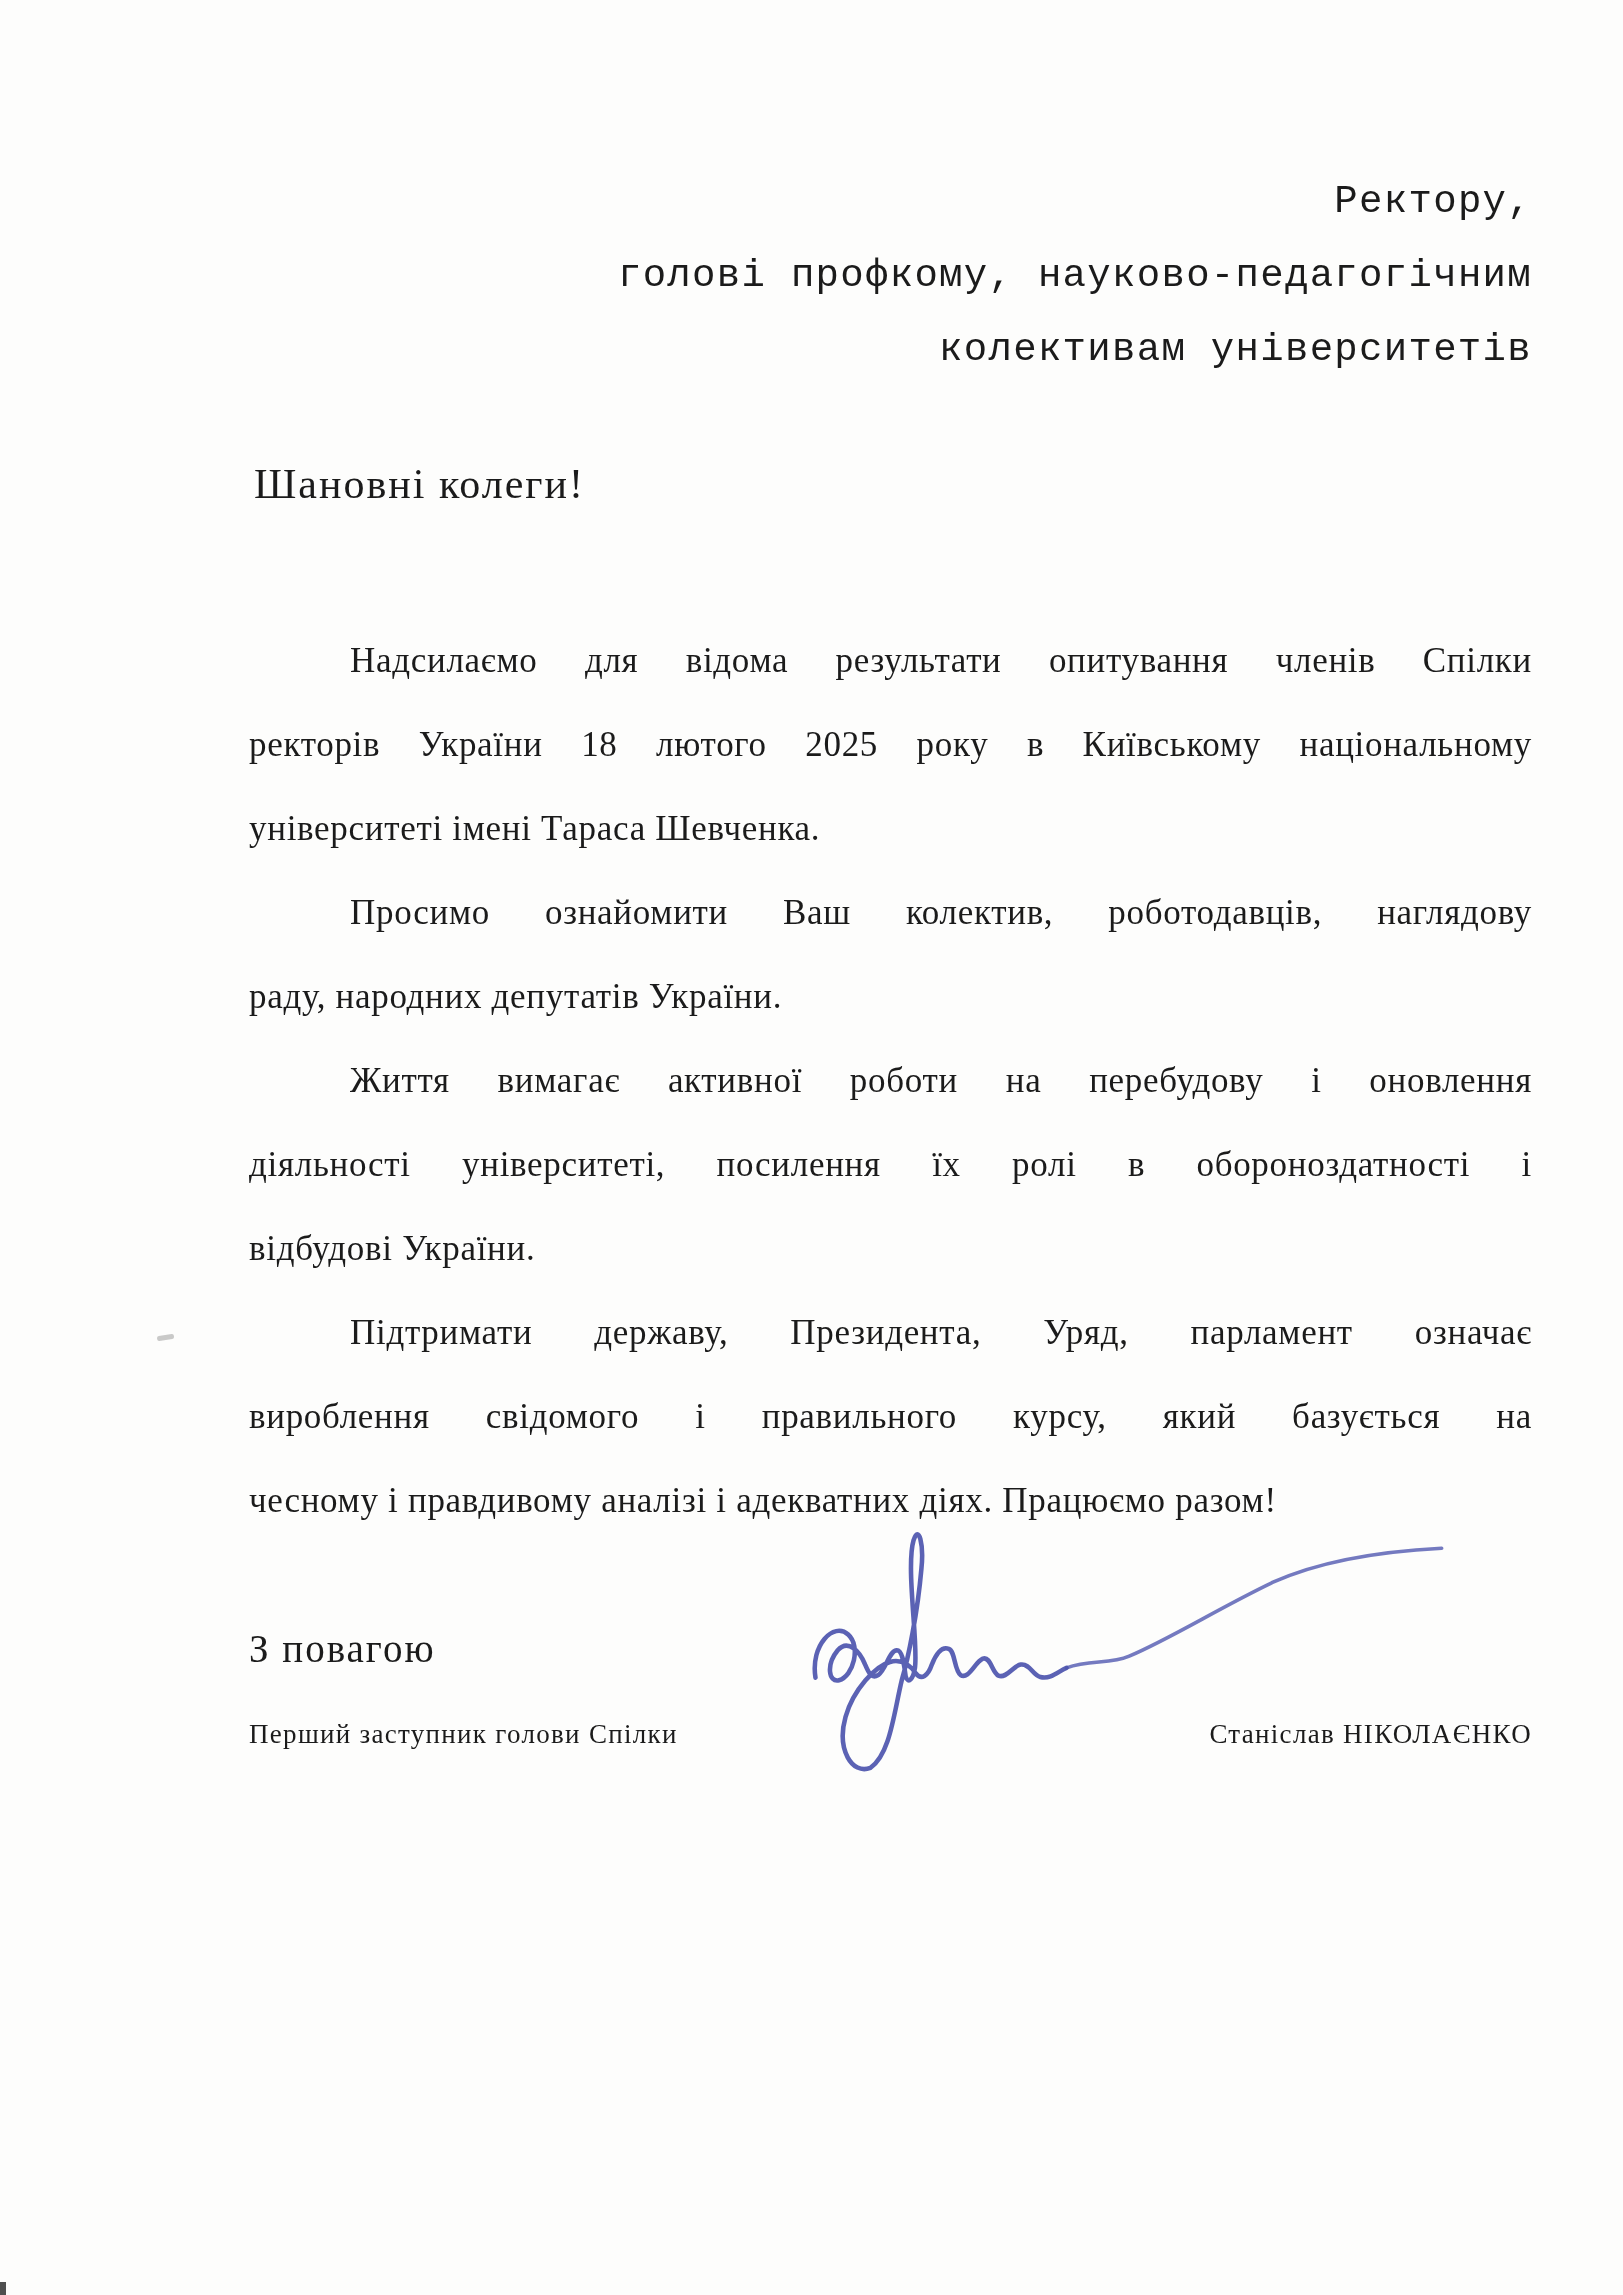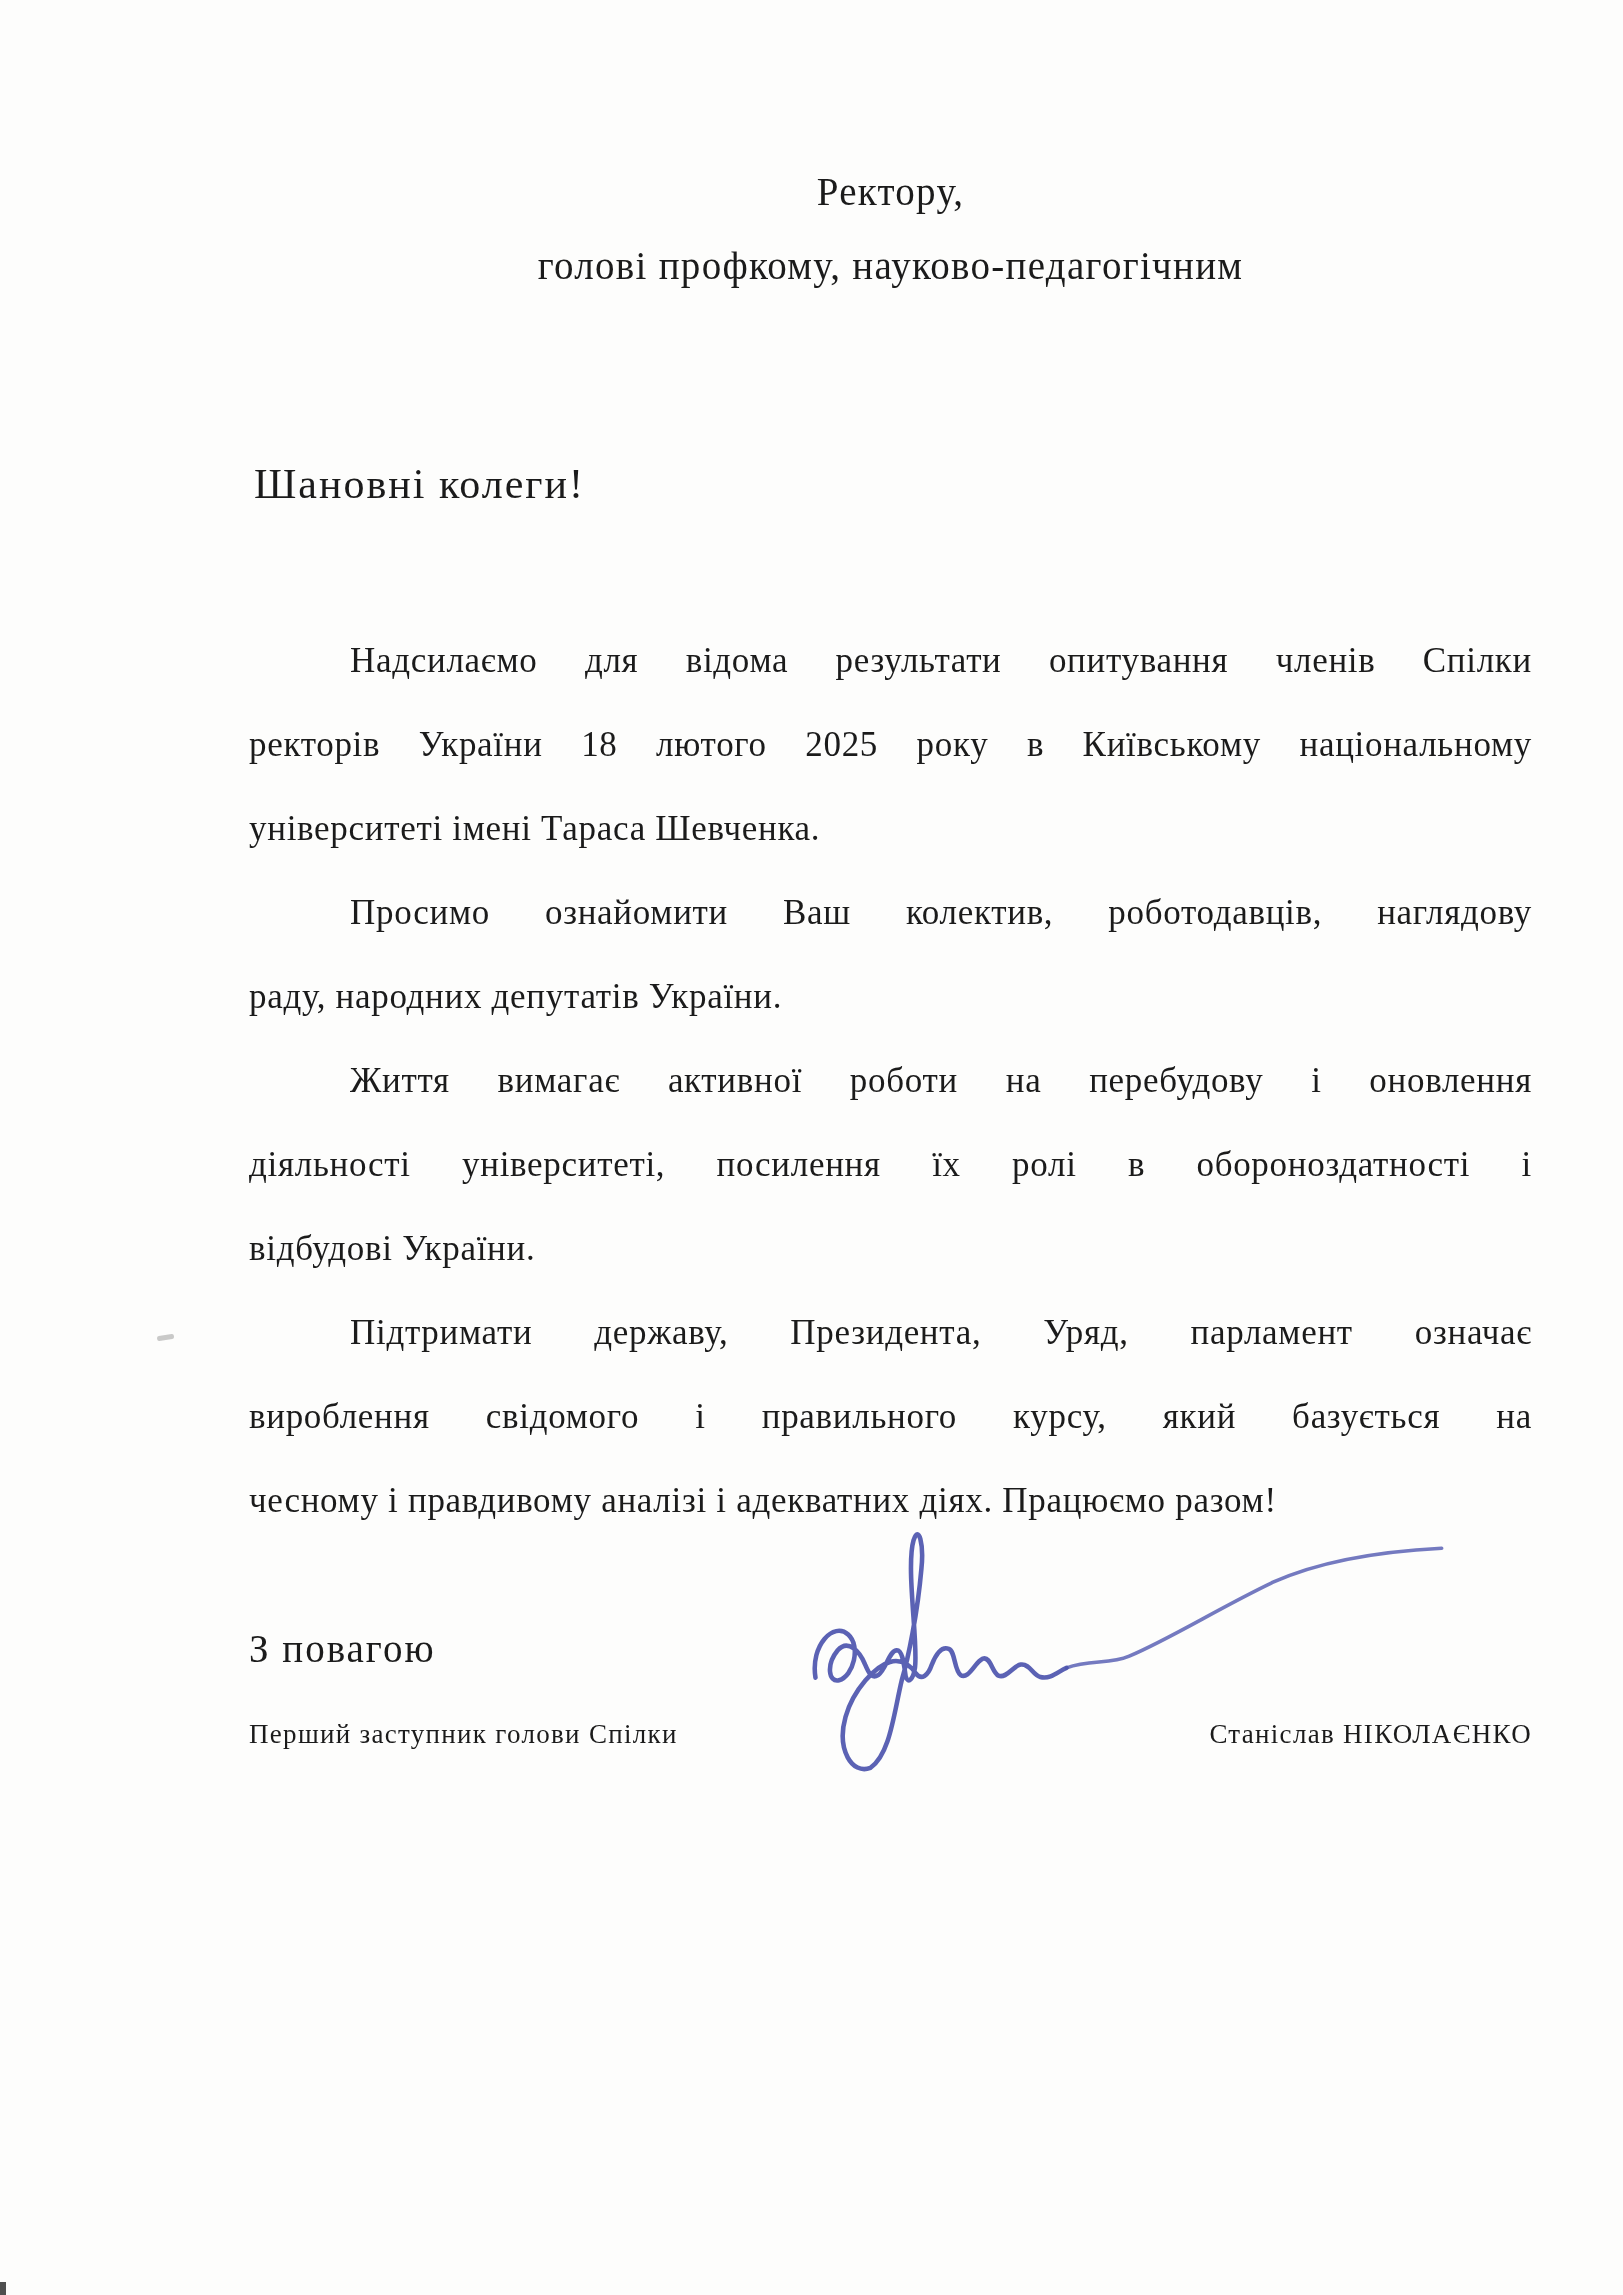--- a/index.html
+++ b/index.html
@@ -11,24 +11,25 @@
     position: relative;
     width: 1623px;
     height: 2295px;
     background: #fdfdfc;
     font-family: "Liberation Serif", "DejaVu Serif", serif;
     color: #1b1b1b;
     overflow: hidden;
   }
   .recipient-block {
     position: absolute;
-    top: 155px;
+    top: 165px;
     left: 249px;
     width: 1283px;
-    text-align: center;
+    text-align: right;
+    font-family: Liberation Mono, monospace;
   }
   .recipient-line {
     font-size: 39px;
     line-height: 74px;
     letter-spacing: 1.3px;
     white-space: nowrap;
   }
   .salutation {
     position: absolute;
     top: 458px;
@@ -105,20 +106,21 @@
   }
 </style>
 </head>
 <body>
 
 <div class="page">
 
   <div class="recipient-block">
     <div class="recipient-line">Ректору,</div>
     <div class="recipient-line">голові профкому, науково-педагогічним</div>
+    <div class="recipient-line">колективам університетів</div>
   </div>
 
   <div class="salutation">Шановні колеги!</div>
 
   <div class="body-block">
     <div class="para">
       <div class="line jl ind">Надсилаємо для відома результати опитування членів Спілки</div>
       <div class="line jl">ректорів України 18 лютого 2025 року в Київському національному</div>
       <div class="line">університеті імені Тараса Шевченка.</div>
     </div>

